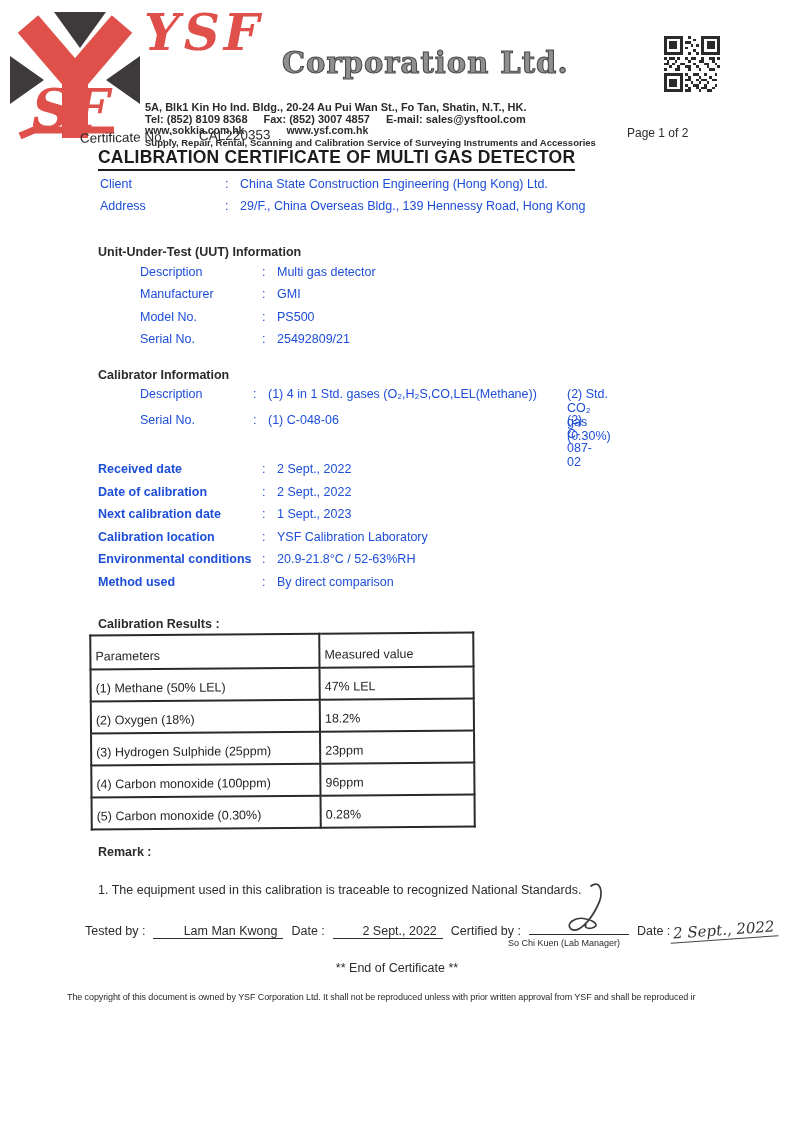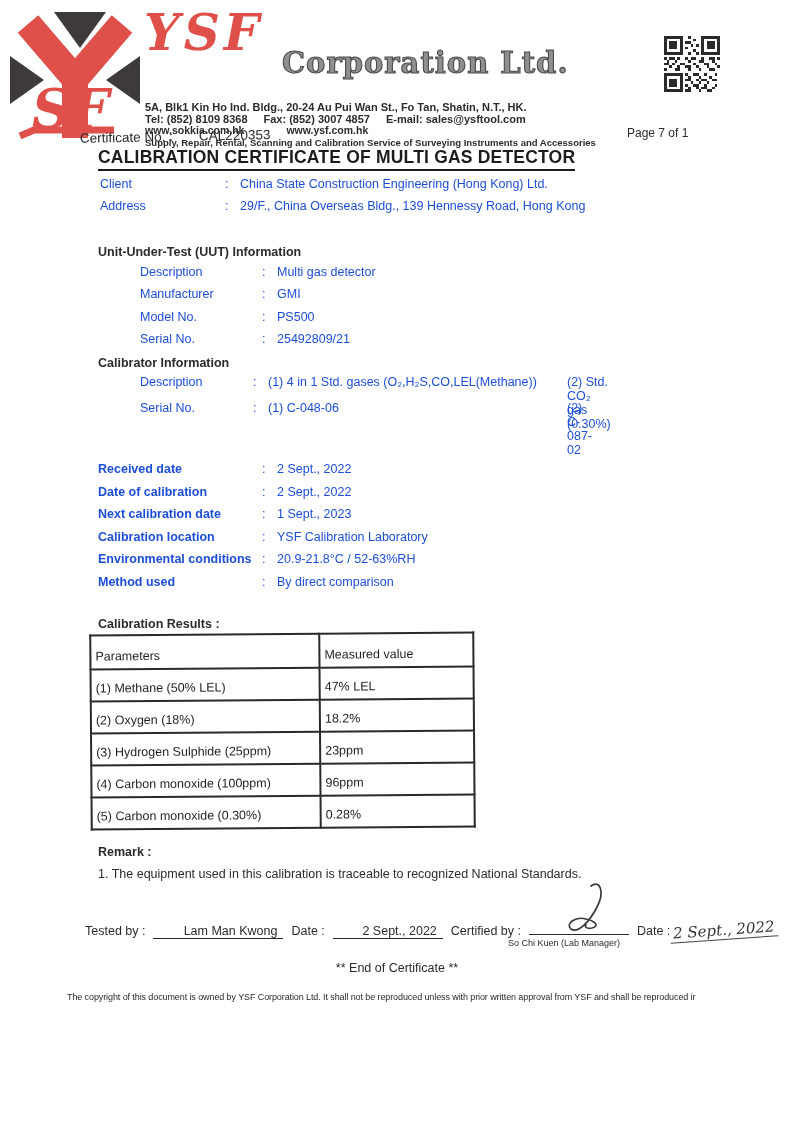--- a/index.html
+++ b/index.html
@@ -29,40 +29,40 @@
   .kv{display:flex;align-items:baseline;font-size:12.5px;color:#1d4ed8;}
   .kv .col{width:15px;text-align:left;}
   .client-block{position:absolute;left:100px;top:177px;}
   .client-block .kv{height:22.3px;}
   .client-block .lbl{width:125px;}
   .sec-head{font-size:12.5px;font-weight:bold;color:#2b2b2b;}
   .uut-block{position:absolute;left:98px;top:245px;}
   .uut-block .rows{margin-left:42px;margin-top:6px;}
   .uut-block .kv{height:22.4px;}
   .uut-block .lbl{width:122px;}
-  .cal-block{position:absolute;left:98px;top:356px;}
+  .cal-block{position:absolute;left:98px;top:368px;}
   .cal-block .rows{margin-left:42px;margin-top:5px;}
   .cal-block .kv{height:26px;position:relative;}
   .cal-block .lbl{width:113px;}
   .cal-block .val2{position:absolute;left:427px;top:0;}
   .details-block{position:absolute;left:98px;top:462px;}
   .details-block .kv{height:22.5px;}
   .details-block .lbl{width:164px;font-weight:bold;}
   
   .results-head{position:absolute;left:98px;top:617px;}
   table.results{position:absolute;left:90px;top:633px;width:385px;border-collapse:collapse;
                 transform:rotate(-0.45deg);font-size:12.5px;color:#1f1f1f;}
   table.results th,table.results td{border:2px solid #2a2a2a;text-align:left;
                 vertical-align:bottom;padding:3px 5px 5px 4px;font-weight:normal;}
   table.results th{height:24px;}
   table.results td{height:22px;}
   table.results .c1{width:218px;}
   
   .remark-block{position:absolute;left:98px;top:845px;}
-  .remark-text{font-size:12.5px;color:#2b2b2b;margin-top:8px;}
+  .remark-text{font-size:12.5px;color:#2b2b2b;margin-top:24px;}
   
   .sig-row{position:absolute;left:85px;top:920px;display:flex;align-items:baseline;
            font-size:12.5px;color:#2b2b2b;white-space:nowrap;}
   .uline{border-bottom:1.4px solid #2b2b2b;text-align:right;padding:0 6px;}
   .sp{width:8px;}
   .sig-slot{position:relative;width:100px;border-bottom:1.4px solid #2b2b2b;height:14px;}
   .sig-svg{position:absolute;left:28px;bottom:-6px;width:52px;height:58px;}
   .certifier{position:absolute;left:423px;top:18px;font-size:9px;color:#2b2b2b;}
   .hand-date{font-family:"DejaVu Serif",serif;font-style:italic;font-size:15px;
              color:#333;transform:rotate(-4deg);border-bottom:1.3px solid #444;padding:0 3px;}
@@ -182,21 +182,21 @@
       <rect x="9" y="19" width="1" height="1"></rect>
         <rect x="12" y="19" width="1" height="1"></rect>
         <rect x="14" y="19" width="2" height="1"></rect>
       <rect x="18" y="19" width="1" height="1"></rect>
       <rect x="8" y="20" width="2" height="1"></rect>
         <rect x="13" y="20" width="1" height="1"></rect>
         <rect x="16" y="20" width="2" height="1"></rect>
     </g>
   </svg>
 
-  <div class="page-label">Page 7 of 1</div>
+  <div class="page-label">Page 1 of 2</div>
 
   <div class="doc-title">CALIBRATION CERTIFICATE OF MULTI GAS DETECTOR</div>
 
   <div class="client-block">
     <div class="kv">
       <span class="lbl">Client</span>
       <span class="col">:</span>
       <span>China State Construction Engineering (Hong Kong) Ltd.</span>
     </div>
     <div class="kv">

